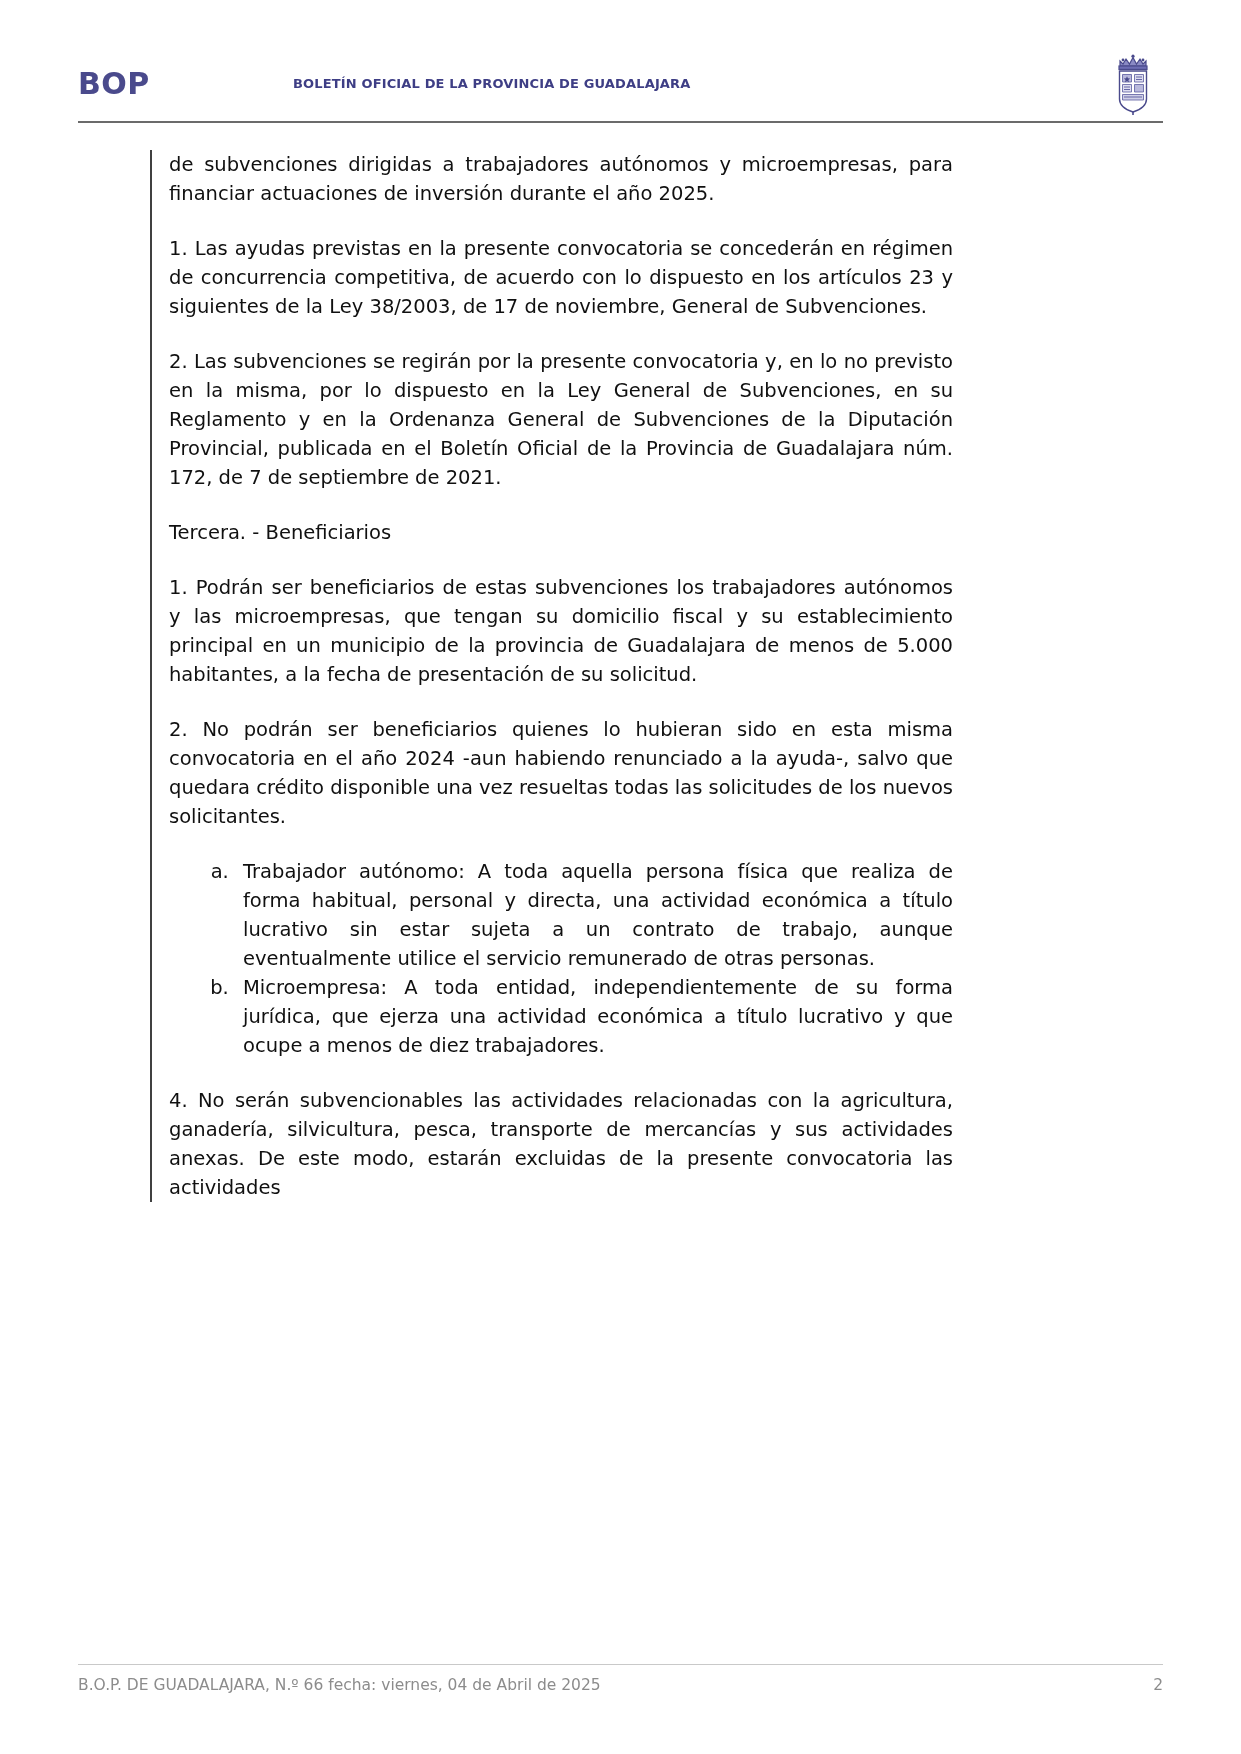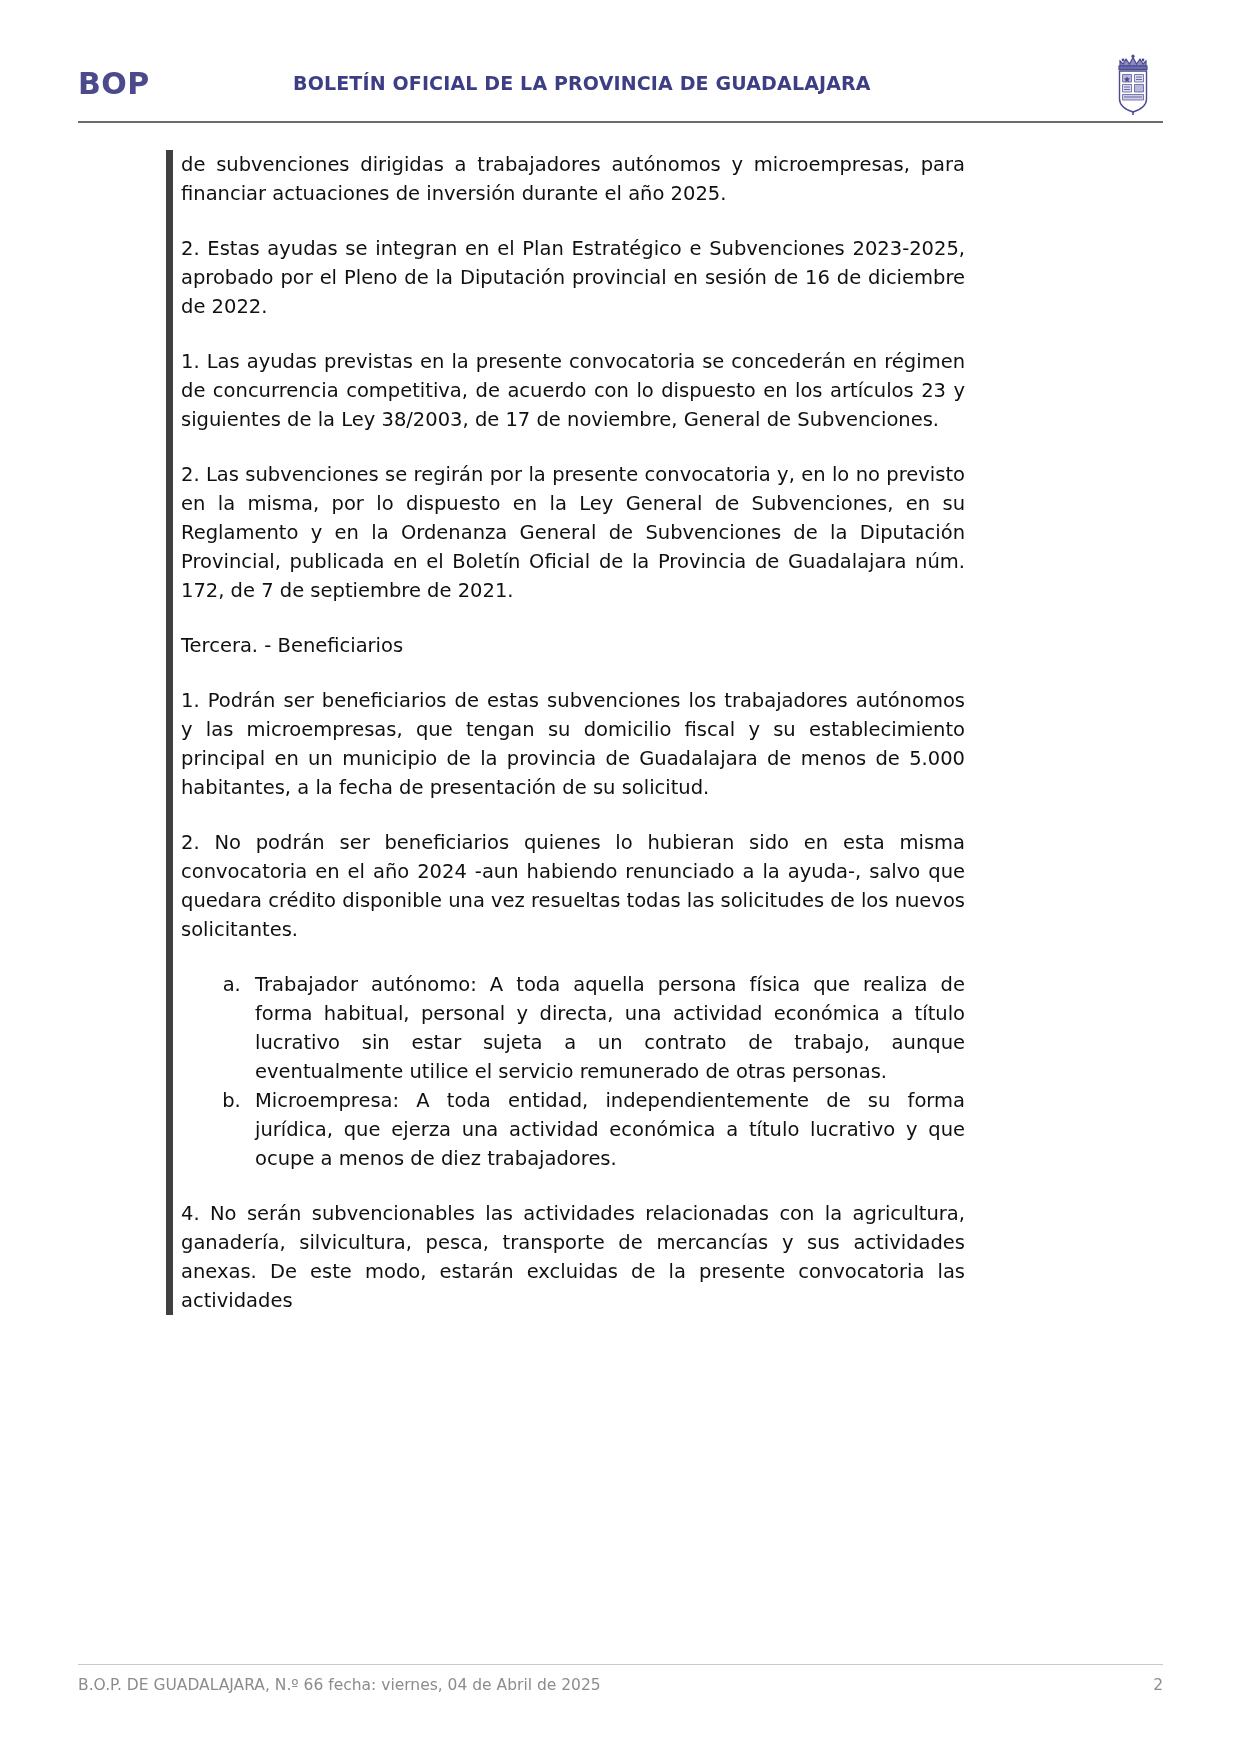--- a/index.html
+++ b/index.html
@@ -36,21 +36,21 @@
     letter-spacing: 0.5px;
     color: #4a4a8c;
     width: 215px;
     flex: none;
   }
   .masthead-title {
     flex: 1;
     text-align: left;
     font-family: "DejaVu Sans", sans-serif;
     font-weight: bold;
-    font-size: 19px;
+    font-size: 13px;
     letter-spacing: 0.15px;
     color: #3e3e85;
     white-space: nowrap;
   }
   .crest {
     width: 60px;
     flex: none;
     display: flex;
     justify-content: center;
     align-items: center;
@@ -60,25 +60,25 @@
     left: 78px;
     top: 121px;
     width: 1085px;
     height: 0;
     border-top: 2px solid #6b6b6b;
   }
 
   
   .content {
     position: absolute;
-    left: 166px;
+    left: 150px;
     top: 150px;
     width: 784px;
-    border-left: 7px solid #404040;
-    padding-left: 8px;
+    border-left: 2px solid #404040;
+    padding-left: 17px;
     box-sizing: content-box;
   }
   .content p {
     margin: 0 0 26px 0;
     font-family: "DejaVu Sans", sans-serif;
     font-size: 19.5px;
     line-height: 29px;
     color: #101010;
     text-align: justify;
     text-justify: inter-word;
@@ -162,21 +162,20 @@
           <line x1="23" y1="62" x2="23" y2="65" stroke="#4a4a8c" stroke-width="1.6"></line>
         </g>
       </svg>
     </div>
   </div>
   <div class="header-rule"></div>
 
   <div class="content">
 
     <p>de subvenciones dirigidas a trabajadores autónomos y microempresas, para financiar actuaciones de inversión durante el año 2025.</p>
-    <p>2. Estas ayudas se integran en el Plan Estratégico e Subvenciones 2023-2025, aprobado por el Pleno de la Diputación provincial en sesión de 16 de diciembre de 2022.</p>
     <p>1. Las ayudas previstas en la presente convocatoria se concederán en régimen de concurrencia competitiva, de acuerdo con lo dispuesto en los artículos 23 y siguientes de la Ley 38/2003, de 17 de noviembre, General de Subvenciones.</p>
     <p>2. Las subvenciones se regirán por la presente convocatoria y, en lo no previsto en la misma, por lo dispuesto en la Ley General de Subvenciones, en su Reglamento y en la Ordenanza General de Subvenciones de la Diputación Provincial, publicada en el Boletín Oficial de la Provincia de Guadalajara núm. 172, de 7 de septiembre de 2021.</p>
     <p>Tercera. - Beneficiarios</p>
     <p>1. Podrán ser beneficiarios de estas subvenciones los trabajadores autónomos y las microempresas, que tengan su domicilio fiscal y su establecimiento principal en un municipio de la provincia de Guadalajara de menos de 5.000 habitantes, a la fecha de presentación de su solicitud.</p>
     <p>2. No podrán ser beneficiarios quienes lo hubieran sido en esta misma convocatoria en el año 2024 -aun habiendo renunciado a la ayuda-, salvo que quedara crédito disponible una vez resueltas todas las solicitudes de los nuevos solicitantes.</p>
 
     <ol class="alpha">
       <li>Trabajador autónomo: A toda aquella persona física que realiza de forma habitual, personal y directa, una actividad económica a título lucrativo sin estar sujeta a un contrato de trabajo, aunque eventualmente utilice el servicio remunerado de otras personas.</li>
       <li>Microempresa: A toda entidad, independientemente de su forma jurídica, que ejerza una actividad económica a título lucrativo y que ocupe a menos de diez trabajadores.</li>
     </ol>

